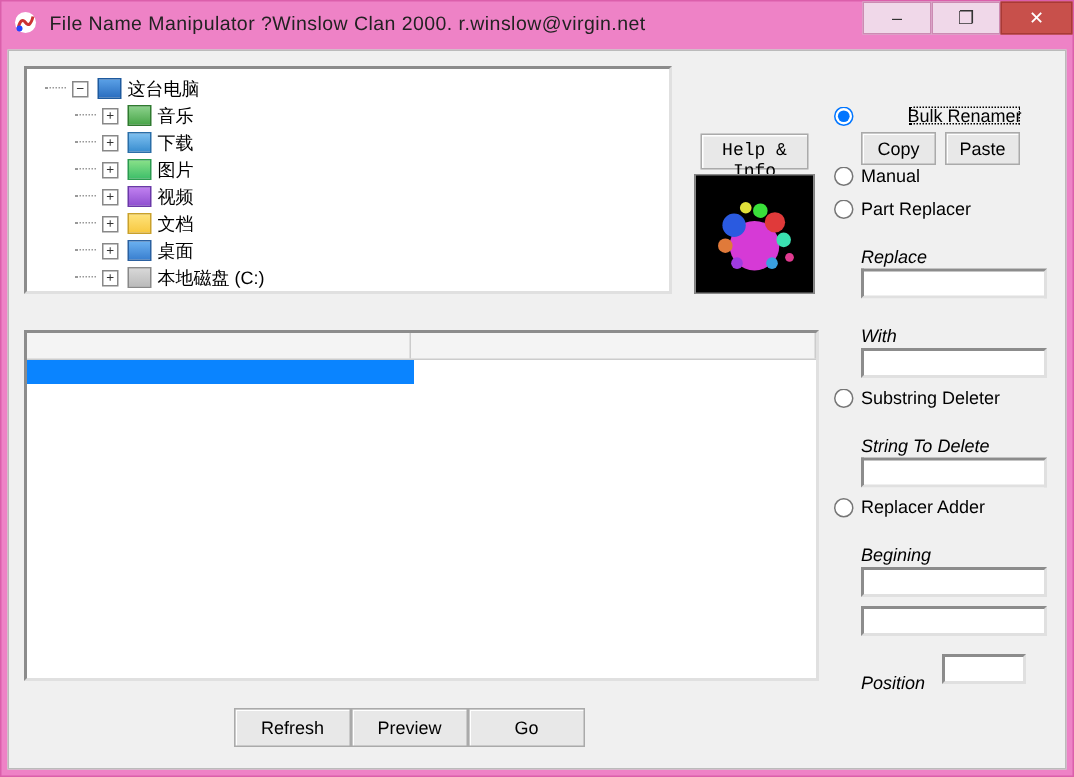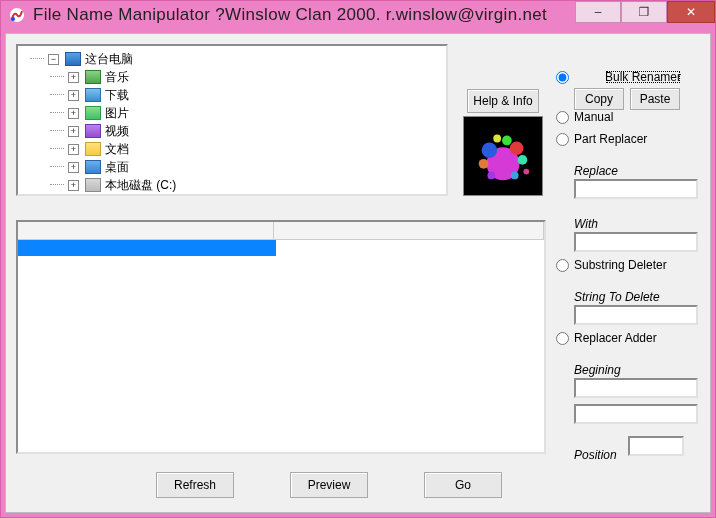--- a/index.html
+++ b/index.html
@@ -1,20 +1,20 @@
 <!DOCTYPE html>
 <html><head>
 <meta charset="utf-8">
 <style>
   * { box-sizing: border-box; font-family: "Microsoft YaHei", Tahoma, sans-serif; font-size: 12px; }
   html, body { margin: 0; padding: 0; }
   .outer { width: 716px; height: 518px; background: #ee82c6; position: relative; border: 1px solid #db5fab; }
   .titlebar { height: 28px; display: flex; align-items: center; padding-left: 8px; }
   .title-icon { width: 16px; height: 16px; margin-right: 8px; }
-  .title-text { color: #222; font-size: 17px; letter-spacing: .3px; }
+  .title-text { color: #222; font-size: 13px; letter-spacing: .3px; }
   .win-buttons { position: absolute; right: 0; top: 0; display: flex; }
   .win-btn { width: 46px; height: 22px; background: #f0d8e9; border: 1px solid #cc8bb3; display:flex; align-items:center; justify-content:center; color:#333; }
   .win-btn.close { background: #c8504b; border-color: #a83a36; color:#fff; width:48px; }
   .client { margin: 4px; height: calc(100% - 36px); background: #f0f0f0; border: 1px solid #bbb; position: relative; }
   .tree-pane { position:absolute; left:10px; top:10px; width:432px; height:152px; background:#fff; border:2px inset #e0e0e0; overflow:auto; }
   .tree { padding: 4px 4px 4px 30px; white-space: nowrap; }
   .node { display:flex; align-items:center; height:18px; position:relative; }
   .node .dash { position:absolute; left:-18px; top:8px; width:14px; border-top:1px dotted #999; }
   .expander { width:11px; height:11px; border:1px solid #888; display:inline-flex; align-items:center; justify-content:center; margin-right:4px; font-size:9px; line-height:1; background:#fff; color:#333; }
   .node-icon { width:16px; height:14px; margin:0 4px 0 2px; display:inline-block; }
@@ -23,39 +23,39 @@
   .icon-dl { background: linear-gradient(#7ec0f0,#3a8ed0); border:1px solid #2a6ea8; }
   .icon-pic { background: linear-gradient(#88e088,#3fbf6a); border:1px solid #2a9a4f; }
   .icon-vid { background: linear-gradient(#c080f0,#9050d0); border:1px solid #6a38a8; }
   .icon-doc { background: linear-gradient(#ffe27a,#f7c942); border:1px solid #caa12a; }
   .icon-desk { background: linear-gradient(#6ab0f0,#3a80d0); border:1px solid #2a60a0; }
   .icon-drive { background: linear-gradient(#d8d8d8,#bbb); border:1px solid #888; }
   .node-label { color:#000; }
   .child { padding-left: 20px; }
 
   .logo-img { position:absolute; left:457px; top:82px; width:80px; height:80px; background:#000; border:1px solid #888; padding:4px; }
-  .help-btn { position:absolute; left:461px; top:55px; width:72px; height:24px; }
+  .help-btn { position:absolute; left:461px; top:55px; width:72px; height:24px;font-family:Liberation Mono, monospace; }
   button.win { background: #e8e8e8; border:1px solid #aaa; box-shadow: inset 1px 1px #fff; padding:3px 0; cursor:default; }
 
   .list-pane { position:absolute; left:10px; top:186px; width:530px; height:234px; background:#fff; border:2px inset #e0e0e0; }
   .list-header { display:flex; height:18px; background:#f4f4f4; border-bottom:1px solid #ccc; }
   .list-header div { border-right:1px solid #ccc; height:100%; }
   .sel-row { height:16px; background:#0a84ff; }
 
   .right-panel { position:absolute; left:550px; top:36px; right:10px; }
   .radio-row { display:flex; align-items:center; margin-bottom:4px; }
   .radio-row input { margin:0 5px 0 0; }
   .sub { margin-left:18px; }
   .field-label { margin-top:18px;font-style:italic; }
   .text-in { width:124px; height:20px; background:#fff; border:2px inset #e0e0e0; margin-top:1px; margin-bottom:6px; }
   .small-in { width:56px; }
   .btn-row { display:flex; gap:6px; margin:4px 0 0 18px; }
   .btn-row button { width:50px; height:22px; }
 
-  .bottom-btns { position:absolute; left:150px; bottom:14px; display:flex; gap:56px; }
+  .bottom-btns { position:absolute; left:150px; bottom:14px; display:flex; }
   .bottom-btns button { width:78px; height:26px; }
   .focus-ring { outline:1px dotted #000; outline-offset:-2px;margin-left:31px; }
 </style>
 </head>
 <body>
 
 <div class="outer">
   <div class="titlebar">
     <span class="title-icon">
       <svg viewBox="0 0 16 16">

